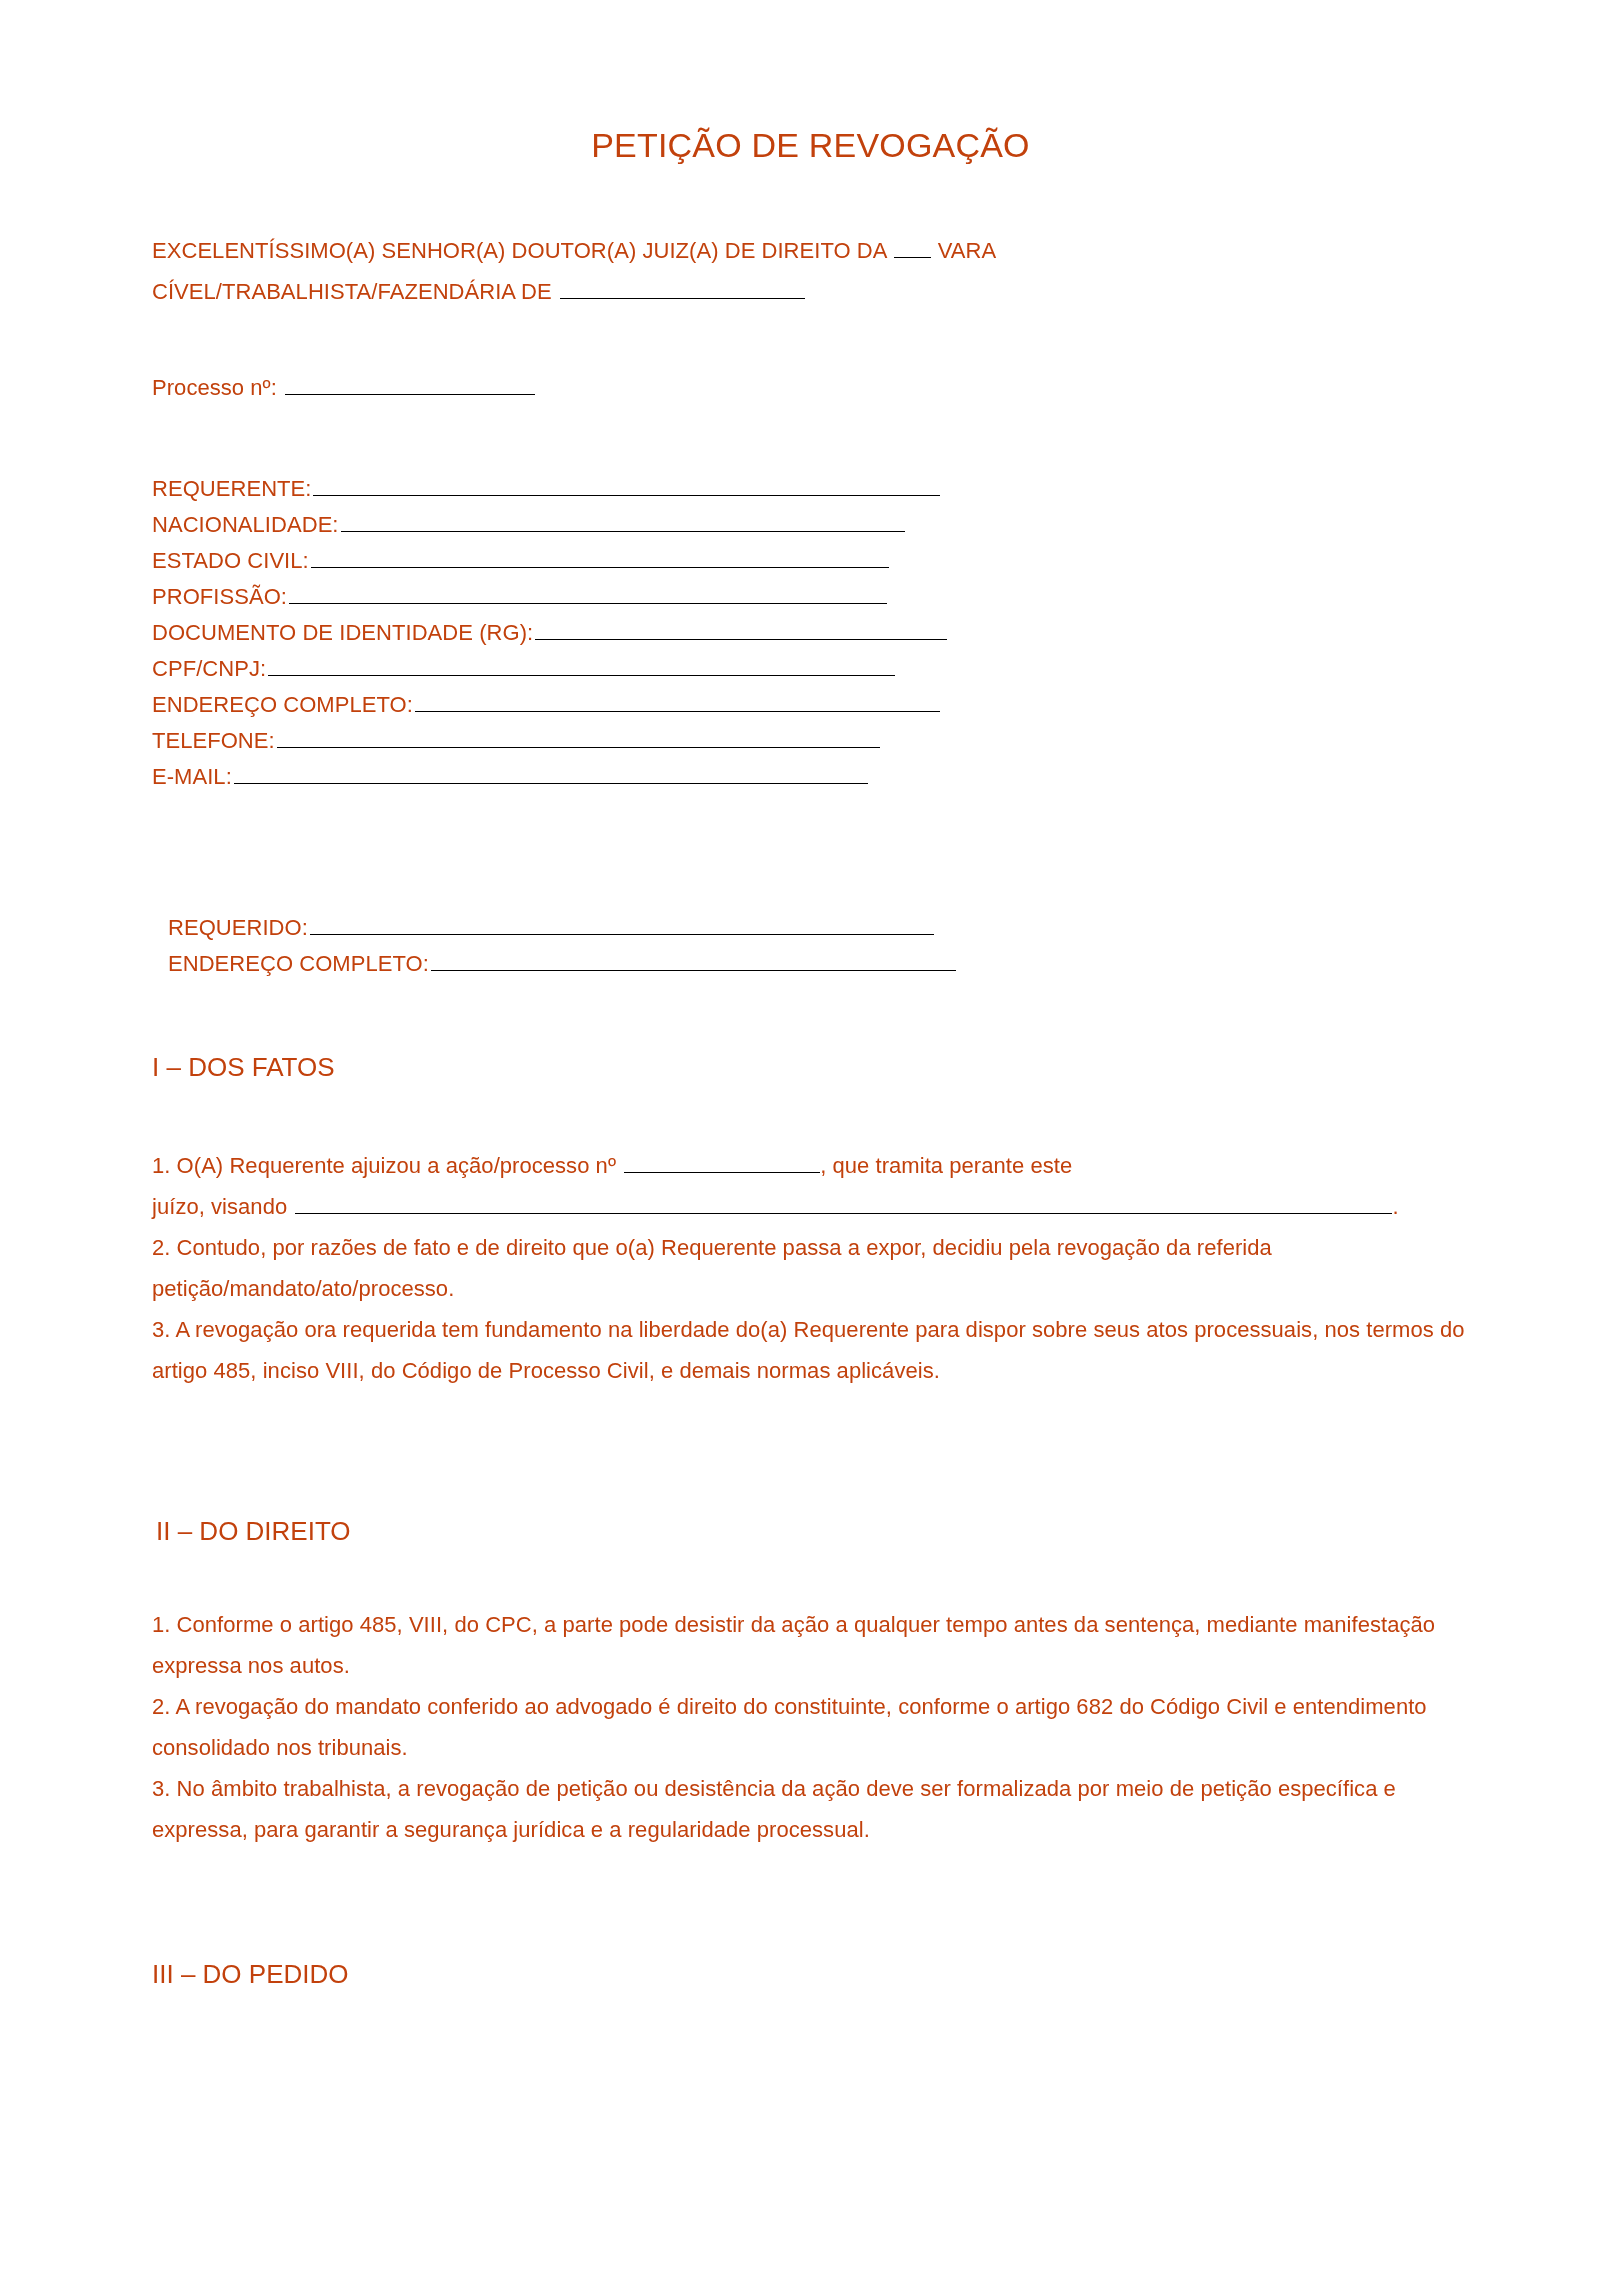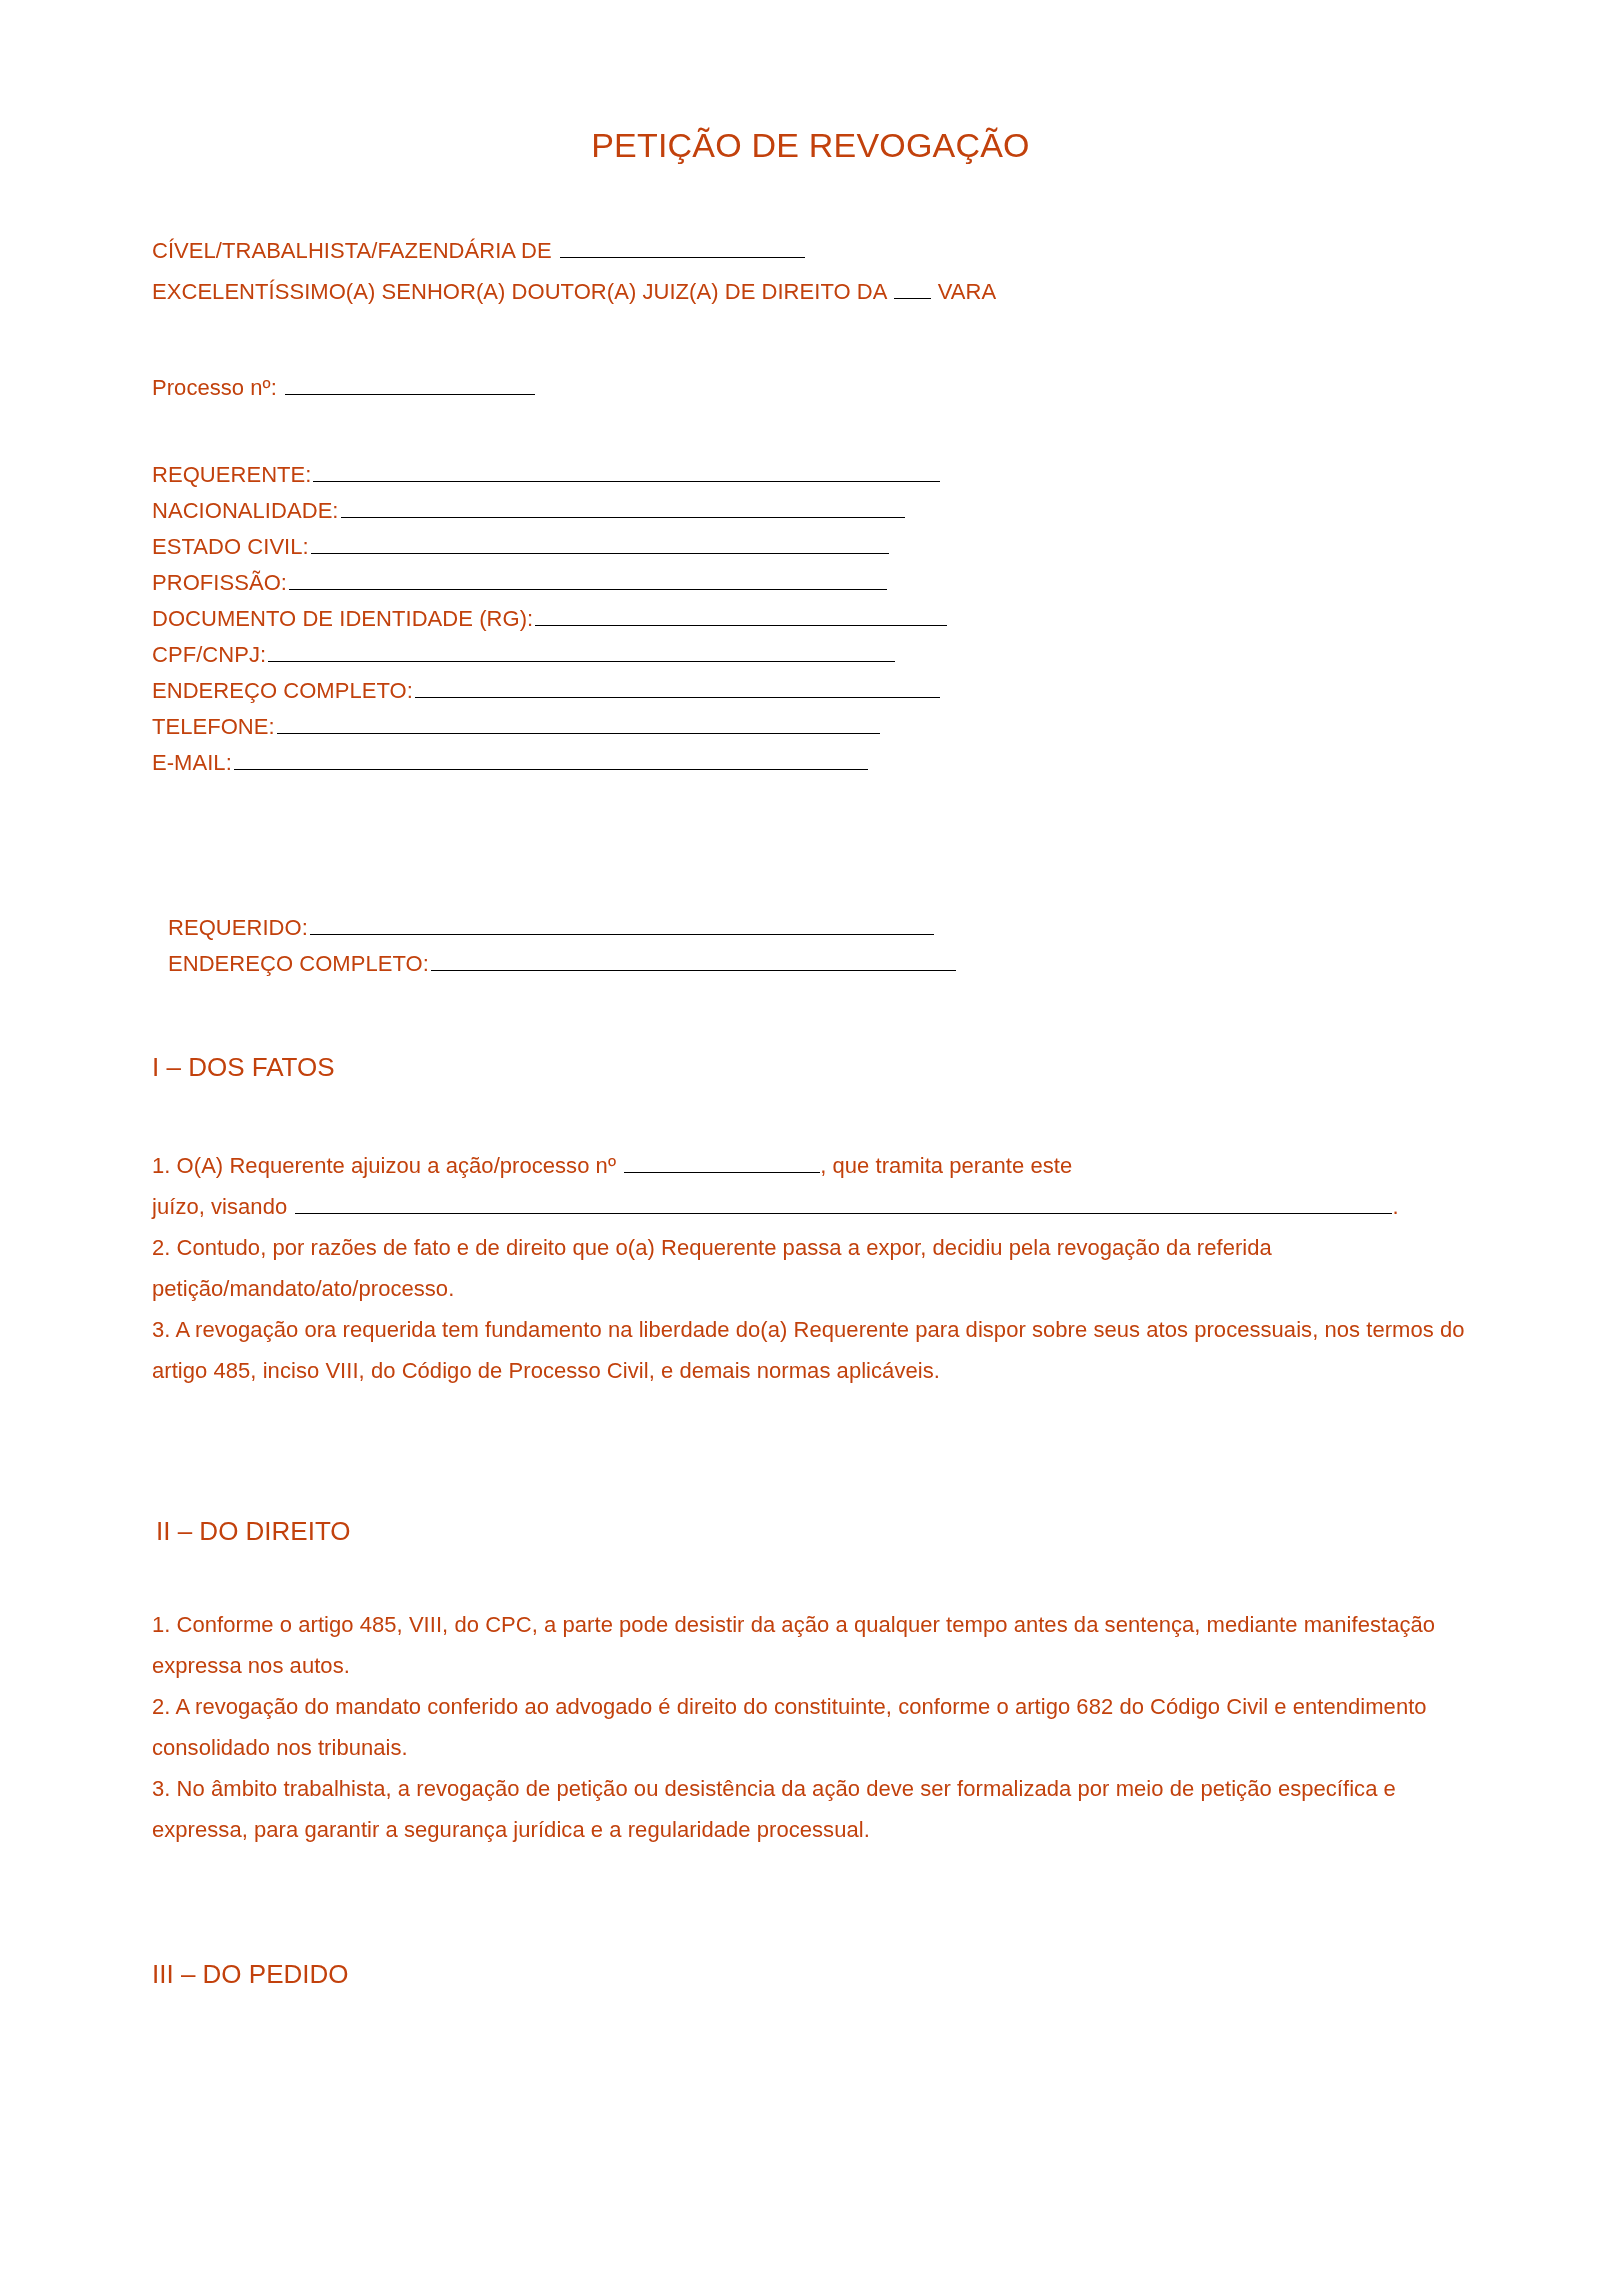--- a/index.html
+++ b/index.html
@@ -75,21 +75,21 @@
 
   .rule.f-requerido  { width: 624px; }
   .rule.f-end2       { width: 525px; }
 
   .rule.fato-num     { width: 196px; }
   .rule.fato-visando { width: 1097px; }
 
   
   .blk-excelentissimo { position: absolute; left: 152px; top: 214px;  width: 1313px; }
   .blk-processo       { position: absolute; left: 152px; top: 351px;  width: 1313px; }
-  .blk-fields         { position: absolute; left: 152px; top: 441px;  width: 1313px; }
+  .blk-fields         { position: absolute; left: 152px; top: 455px;  width: 1313px; }
   .blk-requerido      { position: absolute; left: 168px; top: 894px;  width: 1313px; }
   .blk-h1             { position: absolute; left: 152px; top: 1031px; width: 1313px; }
   .blk-fatos          { position: absolute; left: 152px; top: 1129px; width: 1313px; }
   .blk-h2             { position: absolute; left: 156px; top: 1495px; width: 1313px; }
   .blk-direito        { position: absolute; left: 152px; top: 1588px; width: 1313px; }
   .blk-h3             { position: absolute; left: 152px; top: 1938px; width: 1313px; }
 
   .heading { font-size: 26px; line-height: 41px; white-space: nowrap; }
 
   .para { margin: 0; }
@@ -97,27 +97,27 @@
 </style>
 </head>
 <body>
 
 <div class="page">
 
   <div class="doc-title">PETIÇÃO DE REVOGAÇÃO</div>
 
   <div class="blk-excelentissimo">
     <div class="line">
-      <span>CÍVEL/TRABALHISTA/FAZENDÁRIA DE</span>
-      <span class="rule vara-de"></span>
-    </div>
-    <div class="line">
       <span>EXCELENTÍSSIMO(A) SENHOR(A) DOUTOR(A) JUIZ(A) DE DIREITO DA</span>
       <span class="rule short-vara"></span>
       <span>VARA</span>
+    </div>
+    <div class="line">
+      <span>CÍVEL/TRABALHISTA/FAZENDÁRIA DE</span>
+      <span class="rule vara-de"></span>
     </div>
   </div>
 
   <div class="blk-processo">
     <div class="line">
       <span>Processo nº:</span>
       <span class="rule processo"></span>
     </div>
   </div>
 

